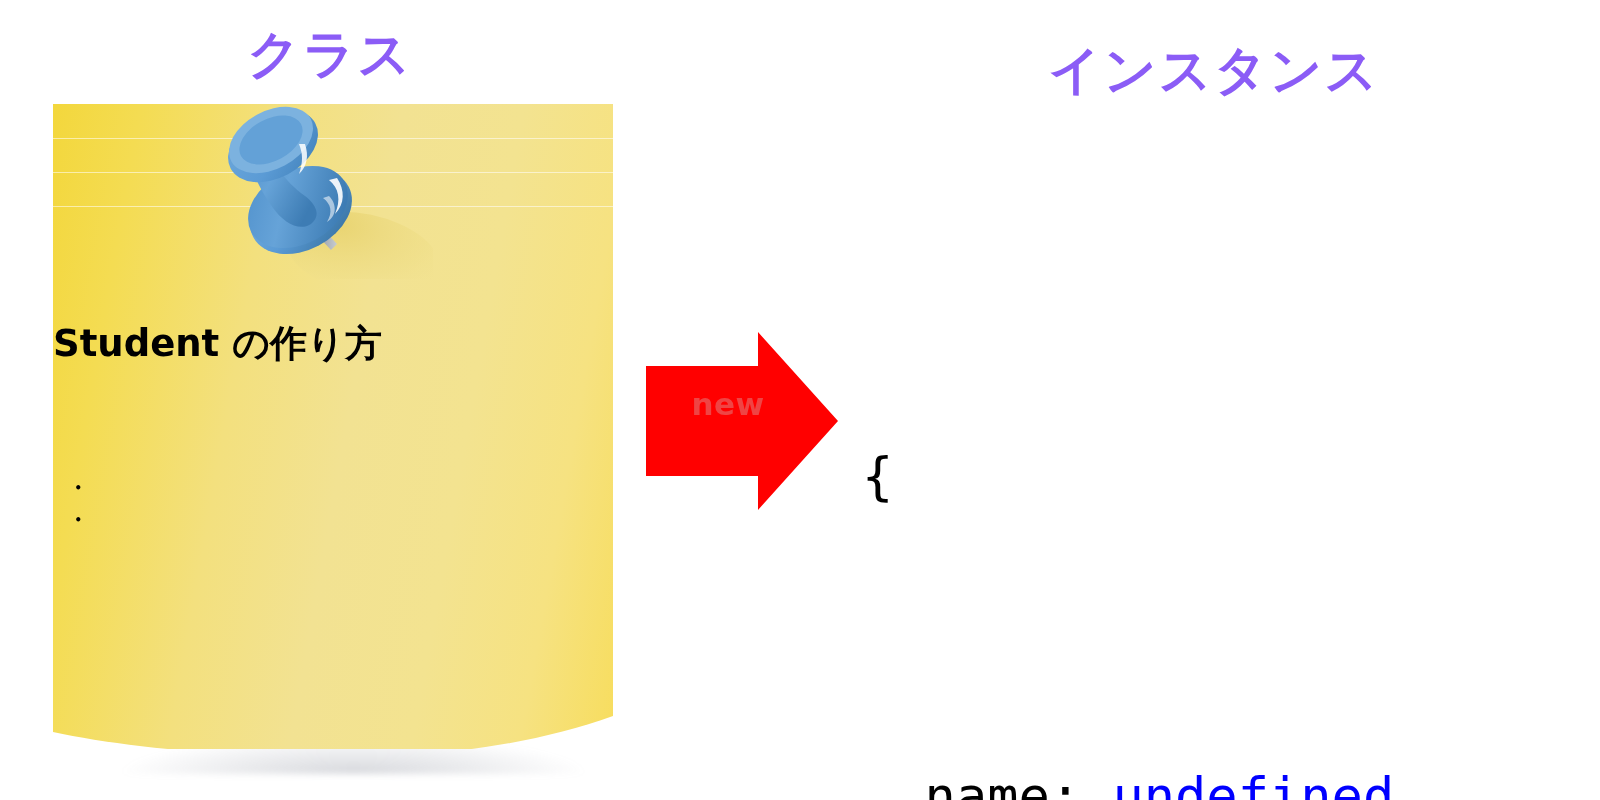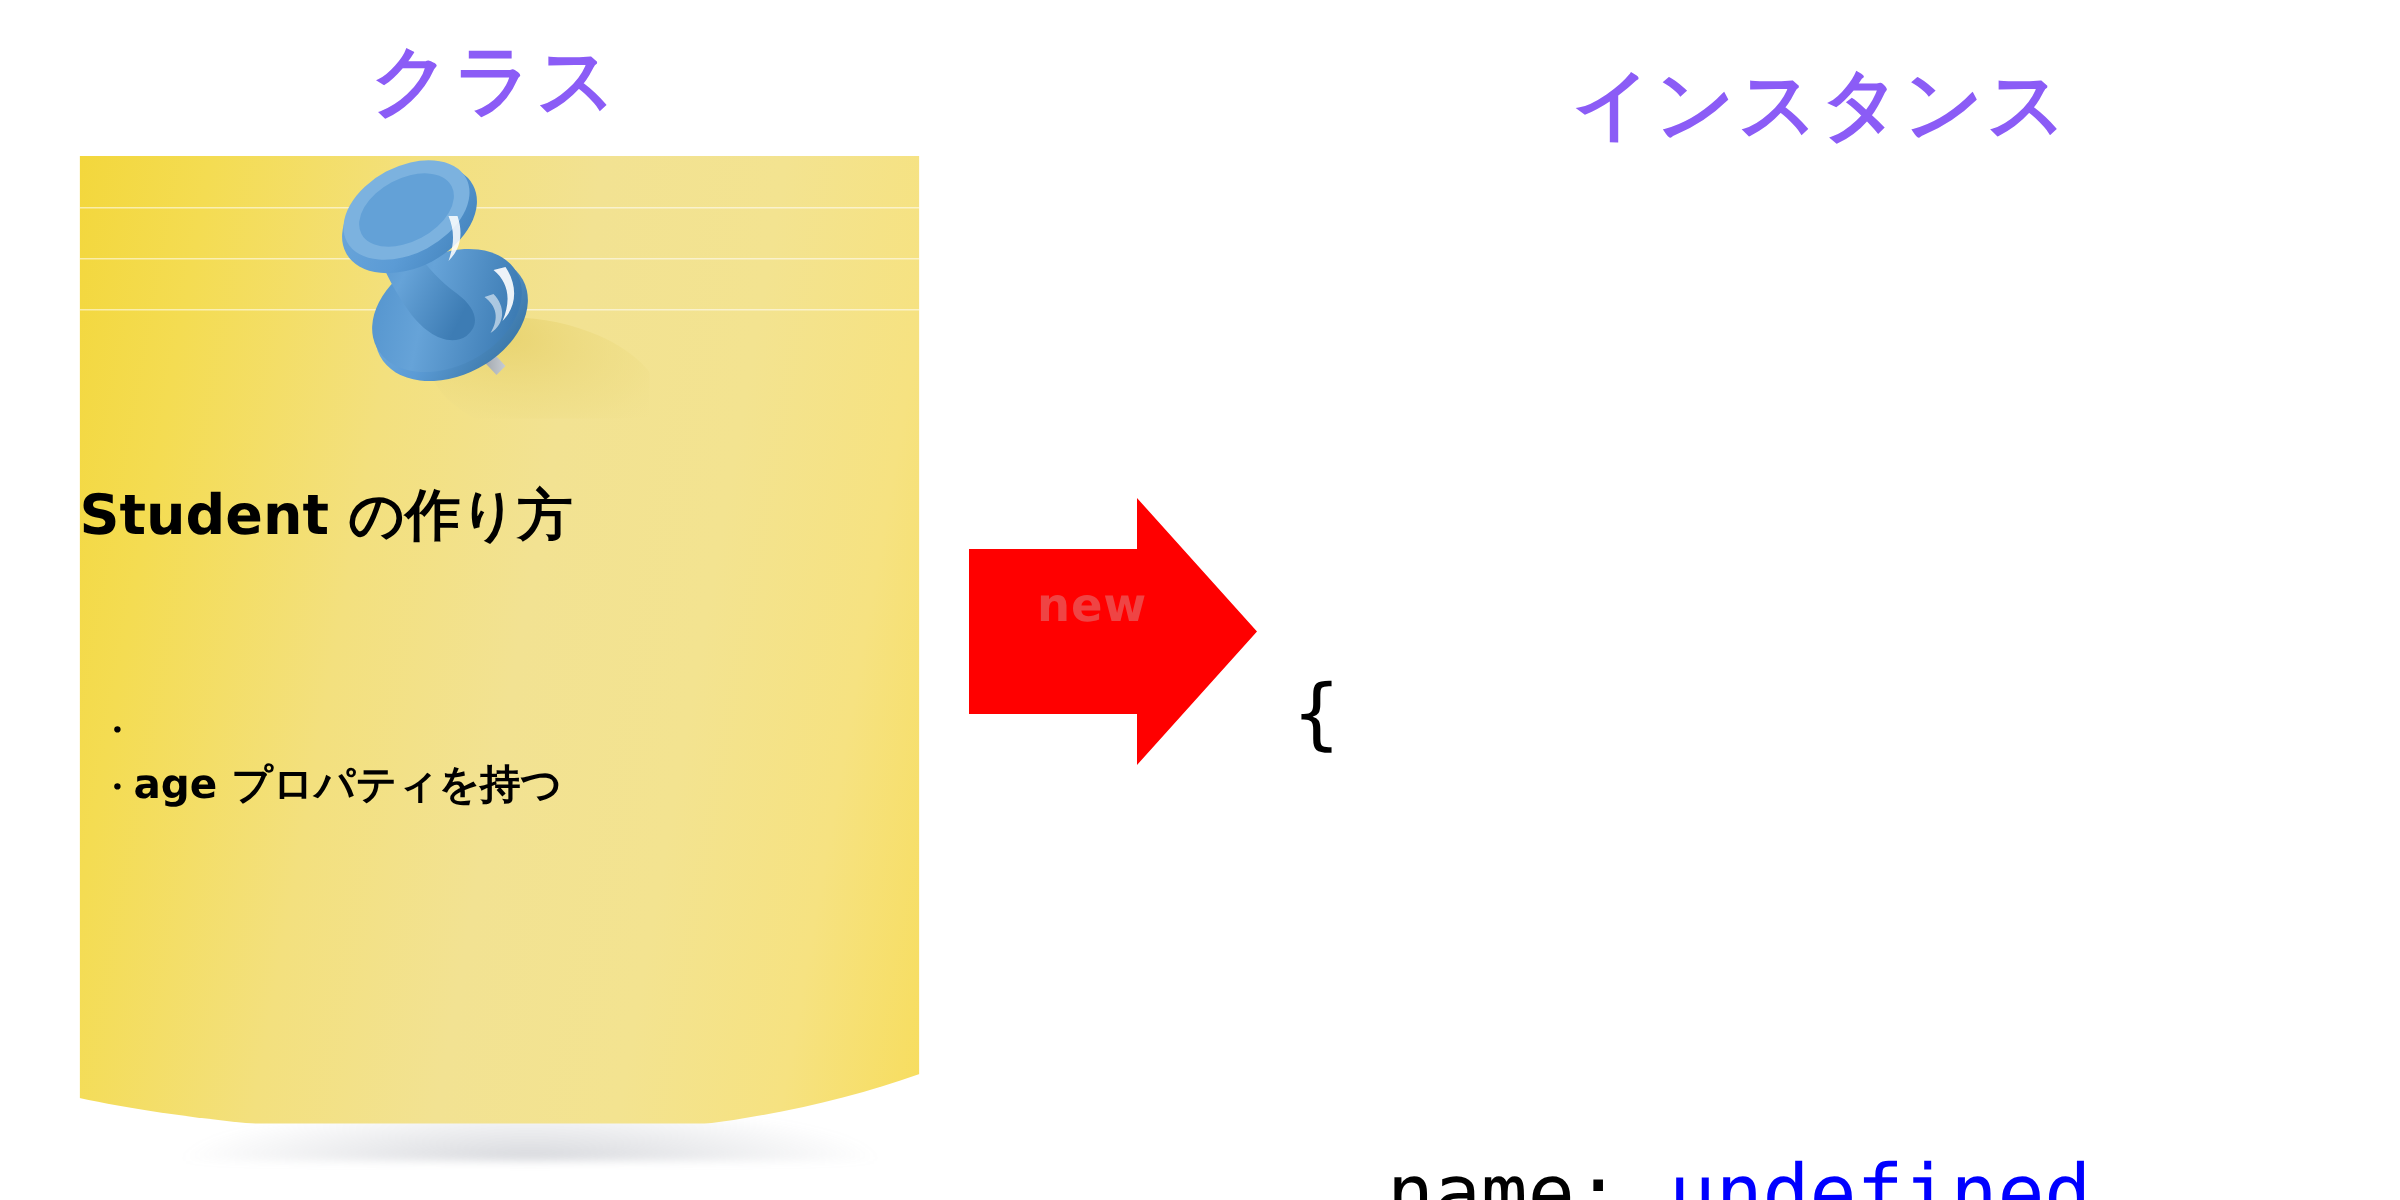--- a/index.html
+++ b/index.html
@@ -222,21 +222,20 @@
   </svg>
 
   <div id="note-title">Student の作り方</div>
 
   <div id="note-bullets">
     <div class="bullet-row">
       <span class="bullet-mark">・</span>
     </div>
     <div class="bullet-row">
       <span class="bullet-mark">・</span>
-      <span>age プロパティを持つ</span>
     </div>
   </div>
 </div>
 
 <svg id="new-arrow" viewBox="0 0 192 178">
   <path d="M0,34 L112,34 L112,0 L192,89 L112,178 L112,144 L0,144 Z" fill="#ff0000"></path>
 </svg>
 <div id="new-arrow-label">new</div>
 
 <div id="code-block">

